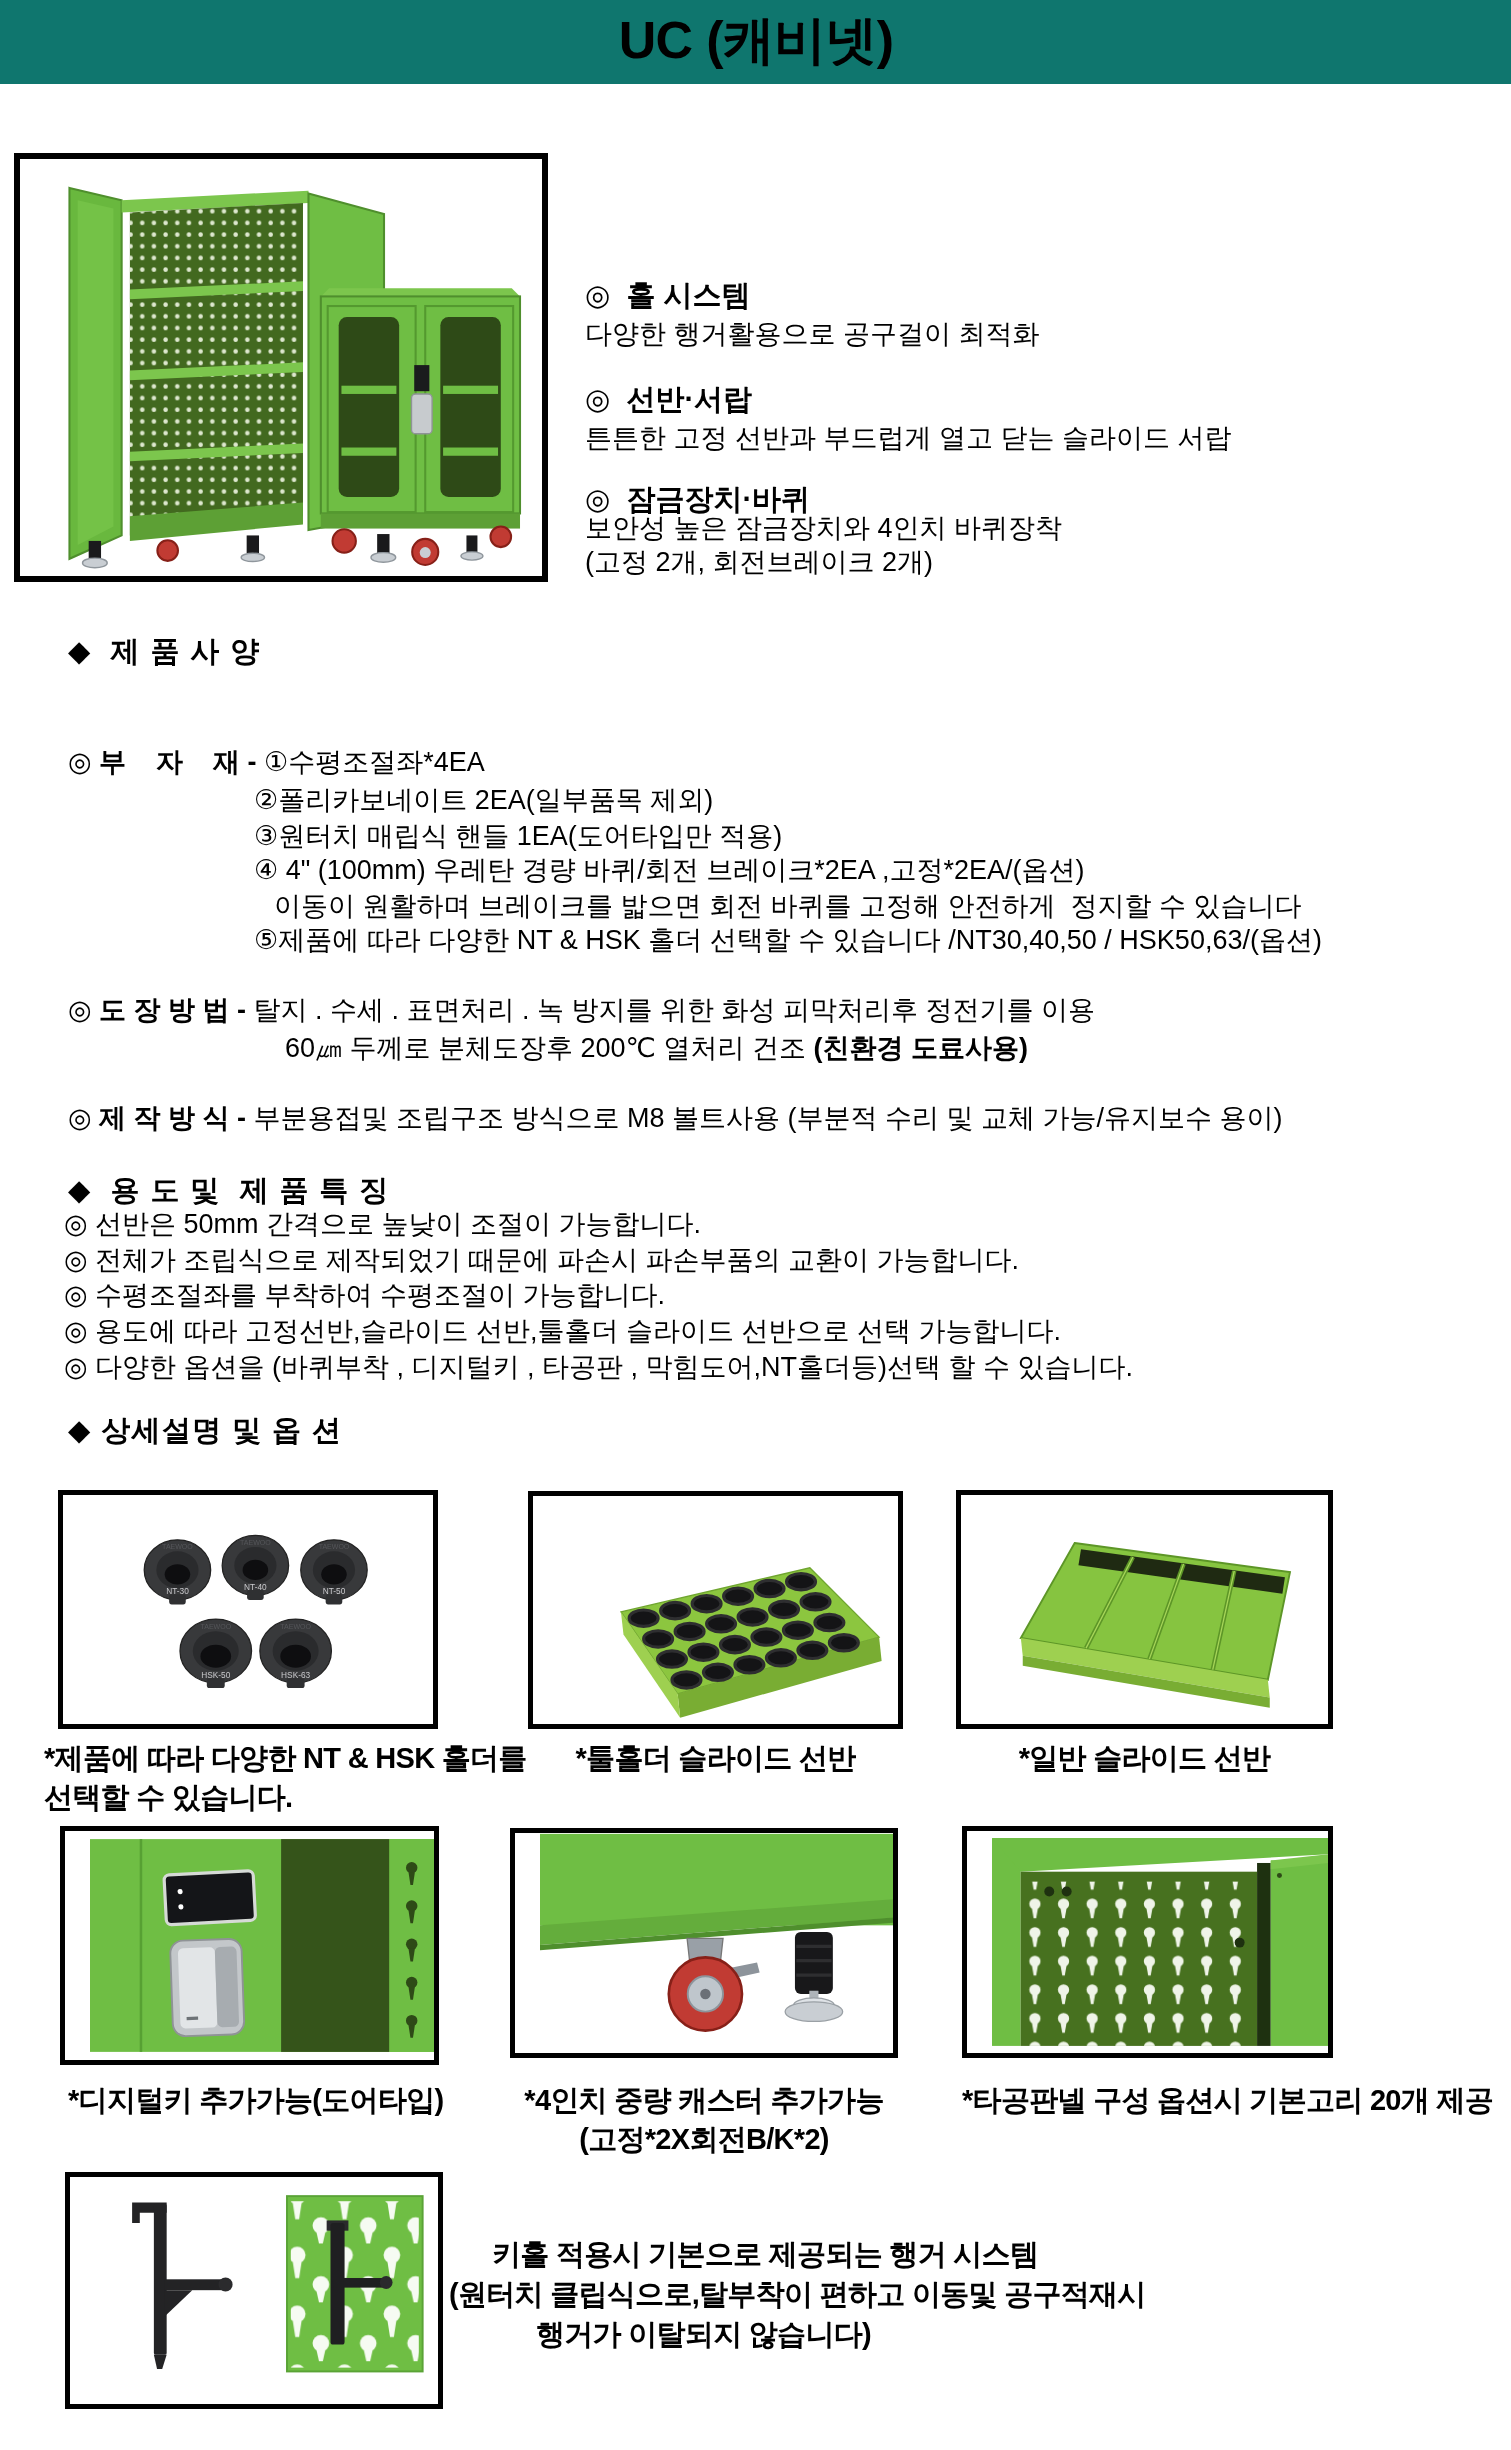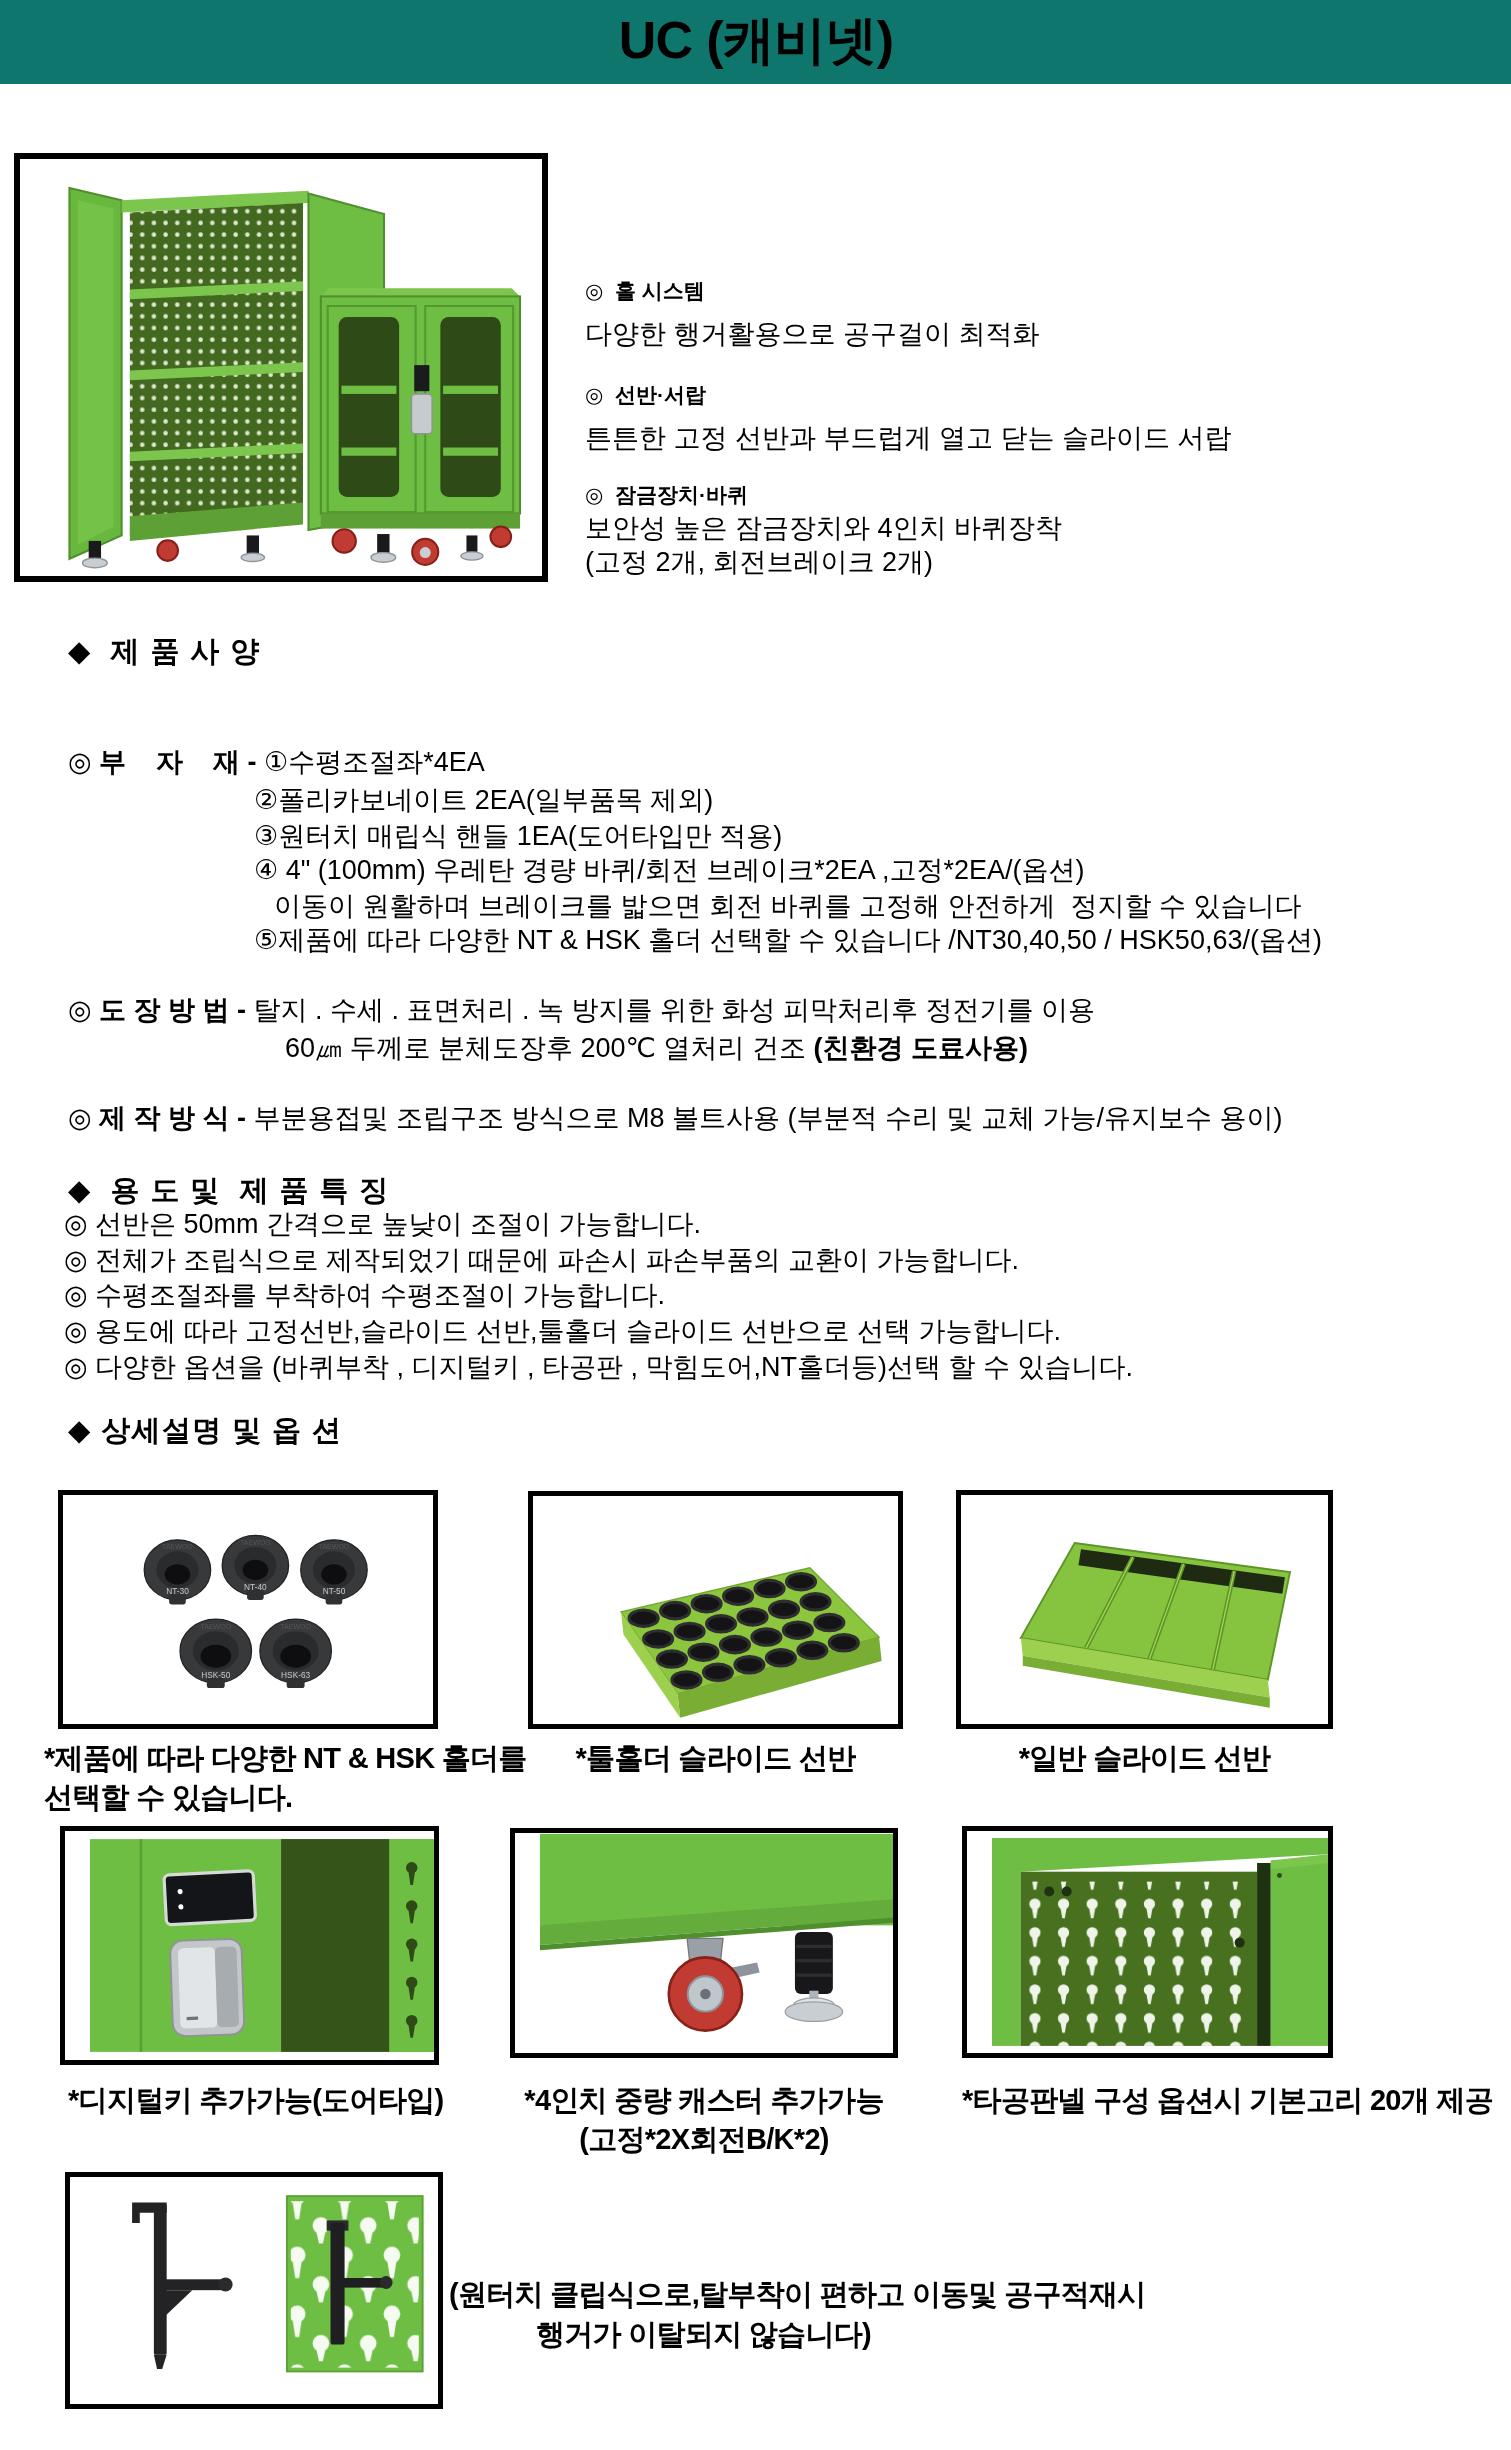--- a/index.html
+++ b/index.html
@@ -2,21 +2,21 @@
 <html style="font-size:11px"><head>
 <meta charset="utf-8">
 <style>
   html,body{margin:0;padding:0;background:#fff;}
   .page{position:relative;width:1512px;height:2450px;background:#ffffff;
         font-family:"Liberation Sans","DejaVu Sans",sans-serif;color:#000;overflow:hidden;}
   .banner{position:absolute;left:0;top:0;width:1512px;height:84px;background:#0f766e;}
   .banner h1{margin:0;text-align:center;font-size:52px;line-height:81px;font-weight:800;letter-spacing:-0.7px;}
   .t{position:absolute;white-space:pre;font-size:27px;line-height:1.15;}
   .b{font-weight:700;}
-  .h{font-weight:700;font-size:21px;}
+  .h{font-weight:700;font-size:29px;}
   .sec{font-weight:700;font-size:29px;letter-spacing:1.4px;}
   .cap{position:absolute;white-space:pre;font-weight:700;font-size:29px;letter-spacing:-0.7px;}
   .capc{text-align:center;}
   .frame{position:absolute;border:6.8px solid #000;background:#fff;box-sizing:border-box;}
   .card{position:absolute;border:5.5px solid #000;background:#fff;box-sizing:border-box;padding-left:25px;}
   .card svg,.frame svg{display:block;width:100%;height:100%;}
 </style>
 </head>
 <body>
 
@@ -322,17 +322,18 @@
 
       <rect x="300" y="18" width="212" height="274" fill="#6FBE44" stroke="#5AA336" stroke-width="3"></rect>
       <rect x="306" y="26" width="200" height="260" fill="url(#keylarge)" opacity="0.95"></rect>
       <rect x="362" y="56" width="34" height="16" fill="#2A2A2C"></rect>
       <rect x="368" y="60" width="22" height="190" rx="4" fill="#1F1F21"></rect>
       <rect x="388" y="146" width="64" height="15" fill="#1F1F21"></rect>
       <circle cx="455" cy="153" r="10" fill="#2A2A2C"></circle>
     </svg>
   </div>
 
+  <div class="cap" style="left:492px;top:2235px;">키홀 적용시 기본으로 제공되는 행거 시스템</div>
   <div class="cap" style="left:449px;top:2275px;">(원터치 클립식으로,탈부착이 편하고 이동및 공구적재시</div>
   <div class="cap" style="left:536px;top:2315px;">행거가 이탈되지 않습니다)</div>
 
 </div>
 
 
 </body></html>

